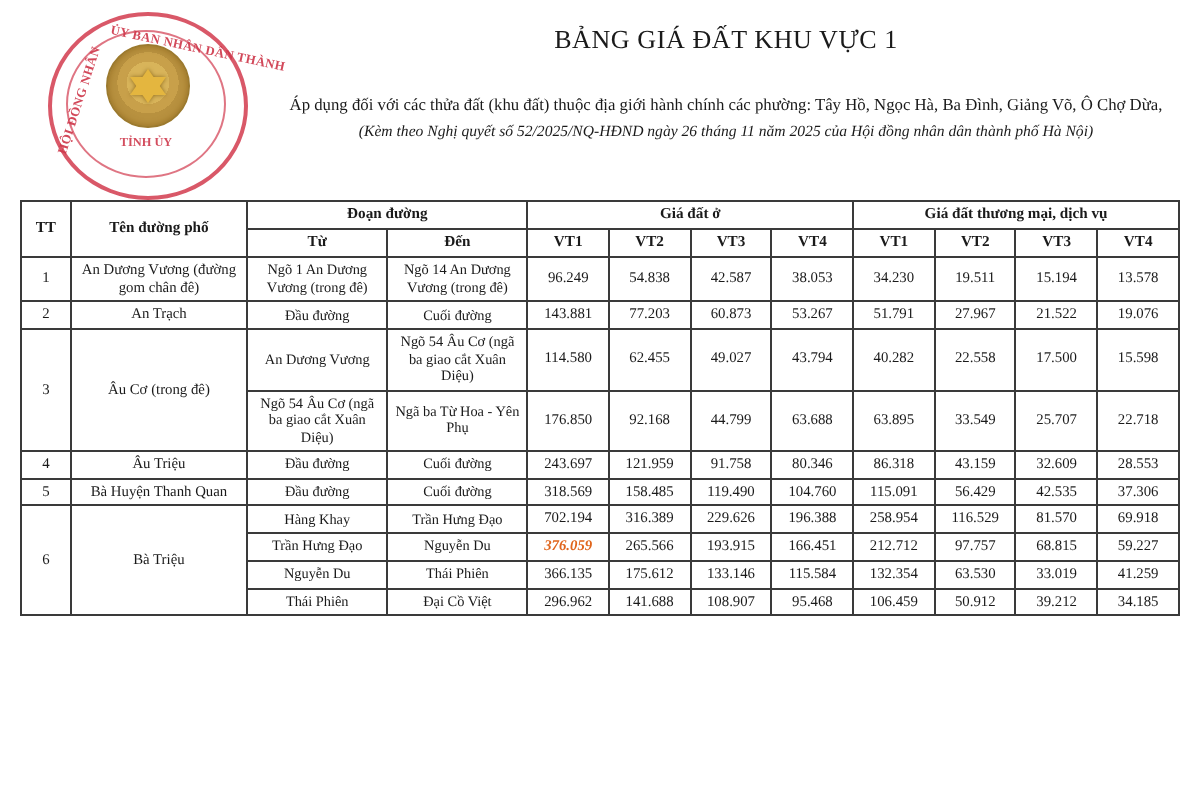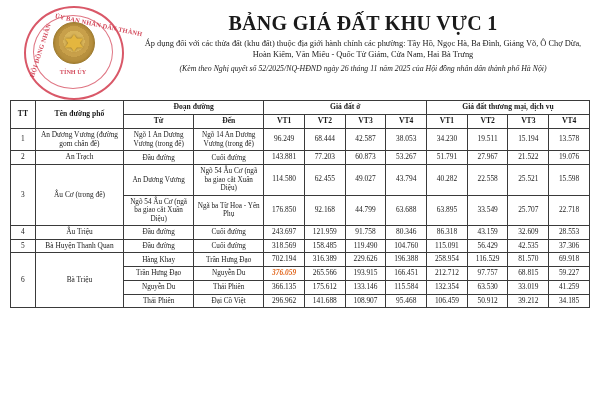--- a/index.html
+++ b/index.html
@@ -128,24 +128,24 @@
     border-right: 9px solid transparent;
     border-top: 13px solid #e4b63f;
   }
   .title-block {
     flex: 1;
     text-align: center;
     padding-top: 4px;
     padding-right: 4px;
   }
   .doc-title {
-    font-size: 20px;
-    font-weight: bold;
+    font-size: 13px;
+    font-weight: normal;
     letter-spacing: .3px;
-    margin-bottom: 3px;
+    margin-bottom: 19px;
   }
   .doc-sub {
     font-size: 8.4px;
     line-height: 1.35;
     padding: 0 2px;
   }
   .doc-sub .line2 { display: block; }
   .doc-note {
     font-size: 7.8px;
     font-style: italic;
@@ -216,21 +216,20 @@
         <div class="emblem">
           <div class="star"></div>
         </div>
       </div>
     </div>
 
     <div class="title-block">
       <div class="doc-title">BẢNG GIÁ ĐẤT KHU VỰC 1</div>
       <div class="doc-sub">
         <span>Áp dụng đối với các thửa đất (khu đất) thuộc địa giới hành chính các phường: Tây Hồ, Ngọc Hà, Ba Đình, Giảng Võ, Ô Chợ Dừa,</span>
-        <span class="line2">Hoàn Kiếm, Văn Miếu - Quốc Tử Giám, Cửa Nam, Hai Bà Trưng</span>
       </div>
       <div class="doc-note">(Kèm theo Nghị quyết số 52/2025/NQ-HĐND ngày 26 tháng 11 năm 2025 của Hội đồng nhân dân thành phố Hà Nội)</div>
     </div>
   </div>
 
   <table>
     <colgroup>
       <col class="col-tt">
         <col class="col-name">
         <col class="col-from">
@@ -266,21 +265,21 @@
       </tr>
       <tr></tr>
     </thead>
     <tbody>
         <tr>
           <td rowspan="1">1</td>
           <td rowspan="1" class="name-cell">An Dương Vương (đường gom chân đê)</td>
           <td class="seg-cell">Ngõ 1 An Dương Vương (trong đê)</td>
           <td class="seg-cell">Ngõ 14 An Dương Vương (trong đê)</td>
           <td class="num">96.249</td>
-          <td class="num">68.444</td>
+          <td class="num">54.838</td>
           <td class="num">42.587</td>
           <td class="num">38.053</td>
           <td class="num">34.230</td>
           <td class="num">19.511</td>
           <td class="num">15.194</td>
           <td class="num">13.578</td>
         </tr>
         <tr>
           <td rowspan="1">2</td>
           <td rowspan="1" class="name-cell">An Trạch</td>
@@ -299,21 +298,21 @@
           <td rowspan="2">3</td>
           <td rowspan="2" class="name-cell">Âu Cơ (trong đê)</td>
           <td class="seg-cell">An Dương Vương</td>
           <td class="seg-cell">Ngõ 54 Âu Cơ (ngã ba giao cắt Xuân Diệu)</td>
           <td class="num">114.580</td>
           <td class="num">62.455</td>
           <td class="num">49.027</td>
           <td class="num">43.794</td>
           <td class="num">40.282</td>
           <td class="num">22.558</td>
-          <td class="num">25.521</td>
+          <td class="num">17.500</td>
           <td class="num">15.598</td>
         </tr>
         <tr>
           <td class="seg-cell">Ngõ 54 Âu Cơ (ngã ba giao cắt Xuân Diệu)</td>
           <td class="seg-cell">Ngã ba Từ Hoa - Yên Phụ</td>
           <td class="num">176.850</td>
           <td class="num">92.168</td>
           <td class="num">44.799</td>
           <td class="num">63.688</td>
           <td class="num">63.895</td>

